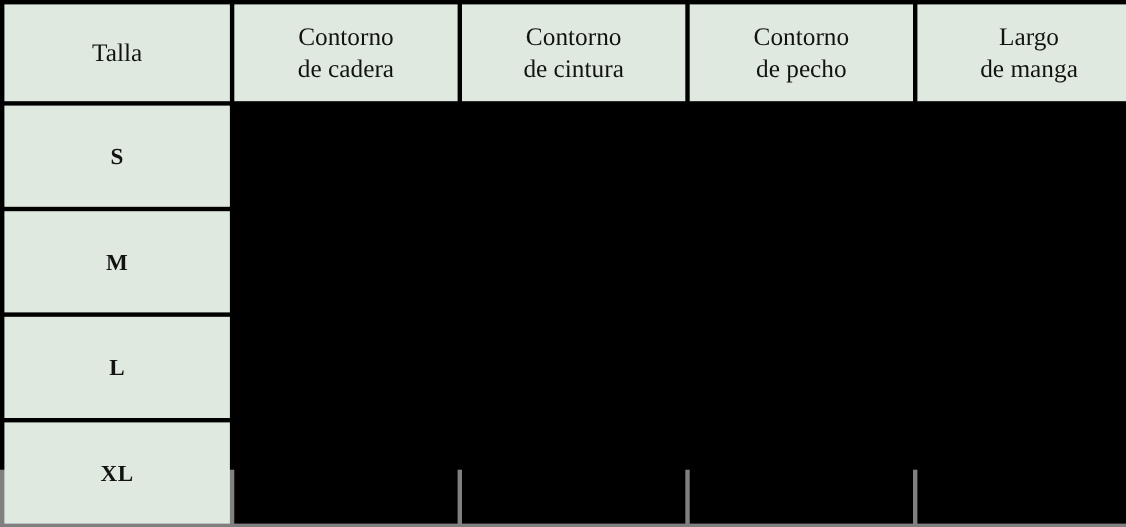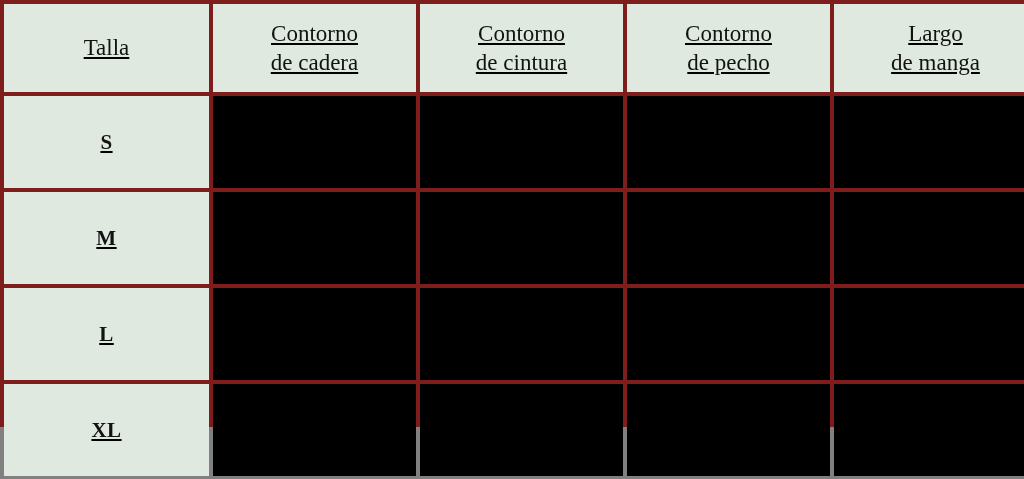--- a/index.html
+++ b/index.html
@@ -10,22 +10,21 @@
   body {
     width: 1024px;
     height: 479px;
     overflow: hidden;
     font-family: "Liberation Serif", serif;
   }
   .table-wrap {
     width: 1024px;
     height: 427px;
     box-sizing: border-box;
-    background: #7f1d1d;
-    text-decoration: underline;
+    background: #000000;
   }
   table.size-table {
     border-collapse: separate;
     border-spacing: 4px;
     width: 1024px;
     table-layout: fixed;
     margin: 0;
   }
   table.size-table td,
   table.size-table th {

